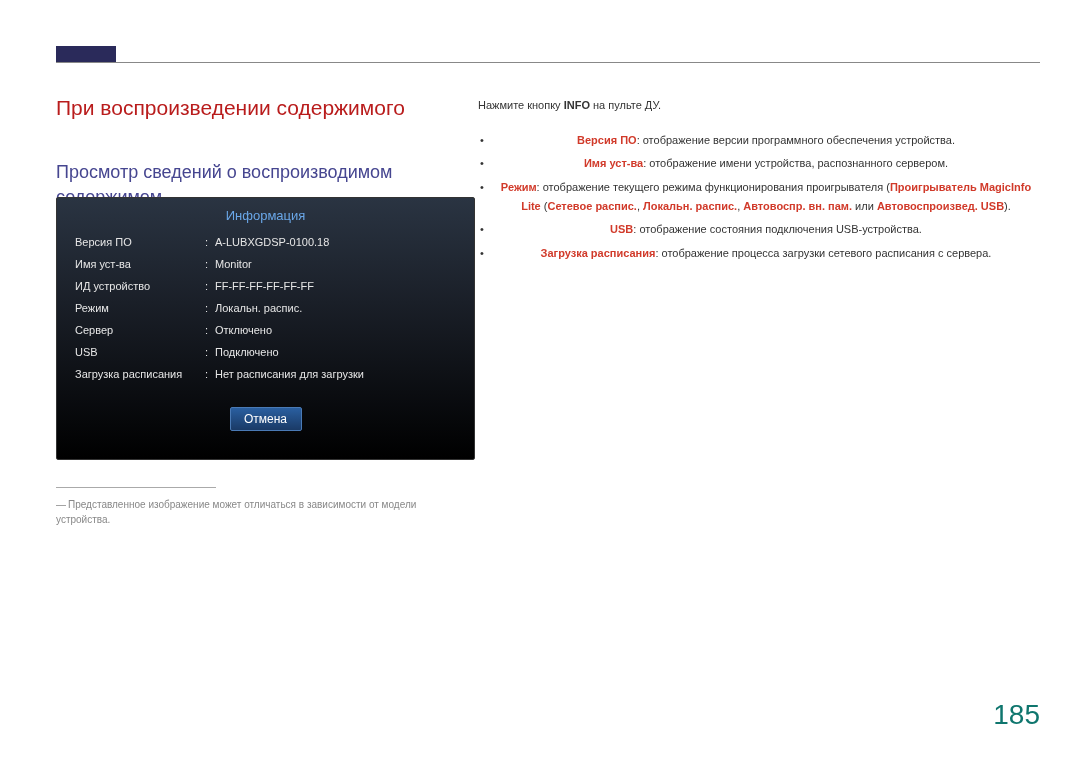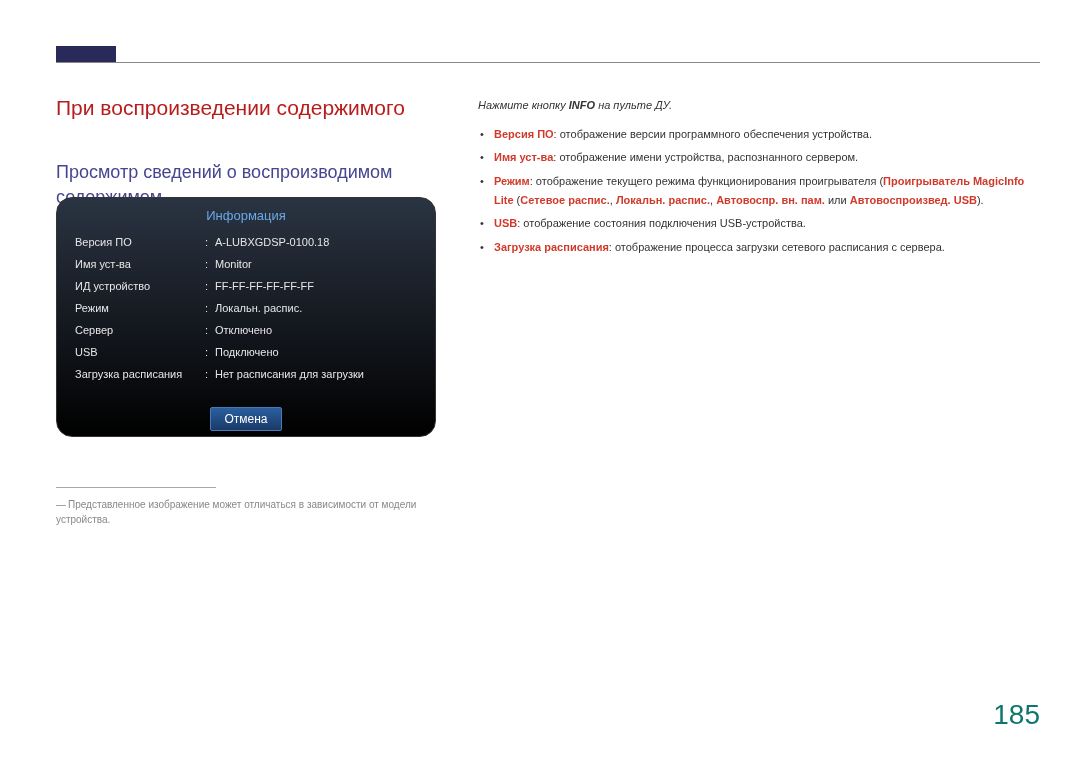--- a/index.html
+++ b/index.html
@@ -41,27 +41,27 @@
     width: 360px;
     font-size: 18px;
     color: #464690;
     font-weight: 400;
     line-height: 1.4;
   }
   .info-panel {
     position: absolute;
     top: 197px;
     left: 56px;
-    width: 380px;
+    width: 419px;
     background: linear-gradient(180deg, #2a3442 0%, #1a1f28 40%, #000 100%);
     border: 1px solid #333;
-    border-radius: 16px;
+    border-radius: 2px;
     color: #fff;
     font-size: 11px;
-    padding-bottom: 5px;
+    padding-bottom: 28px;
   }
   .info-panel-title {
     text-align: center;
     color: #6aa7e8;
     padding: 10px 0 8px;
     font-size: 13px;
   }
   .info-row {
     display: flex;
     padding: 5px 18px;
@@ -112,26 +112,26 @@
   .right-col {
     position: absolute;
     top: 96px;
     left: 478px;
     width: 560px;
     font-size: 11px;
     color: #333;
     line-height: 1.7;
   }
   .right-col .intro {
-    margin-bottom: 10px;
-    font-style: italic;
+    margin-bottom: 16px;
   }
   .right-col ul {
     list-style: none;
     padding-left: 2px;
+    text-align: center;
   }
   .right-col li {
     position: relative;
     padding-left: 14px;
     margin-bottom: 5px;
   }
   .right-col li::before {
     content: "•";
     position: absolute;
     left: 0;

